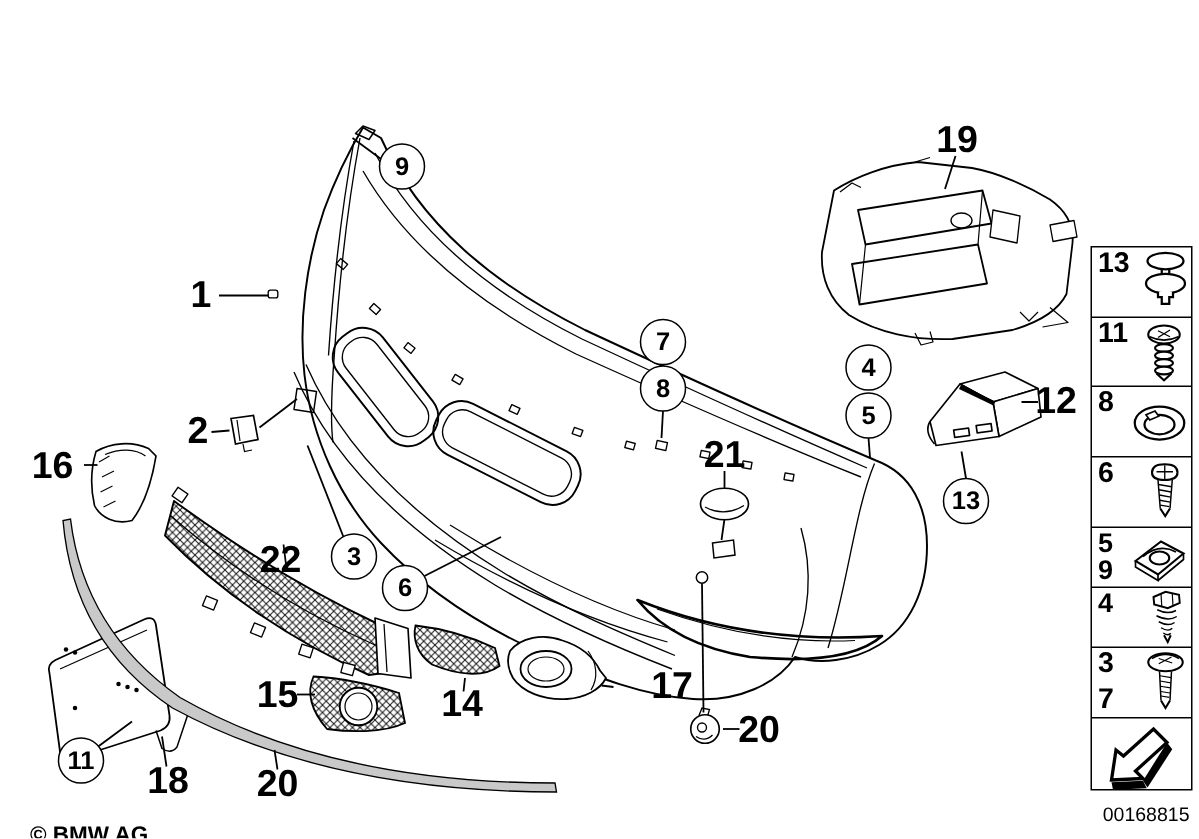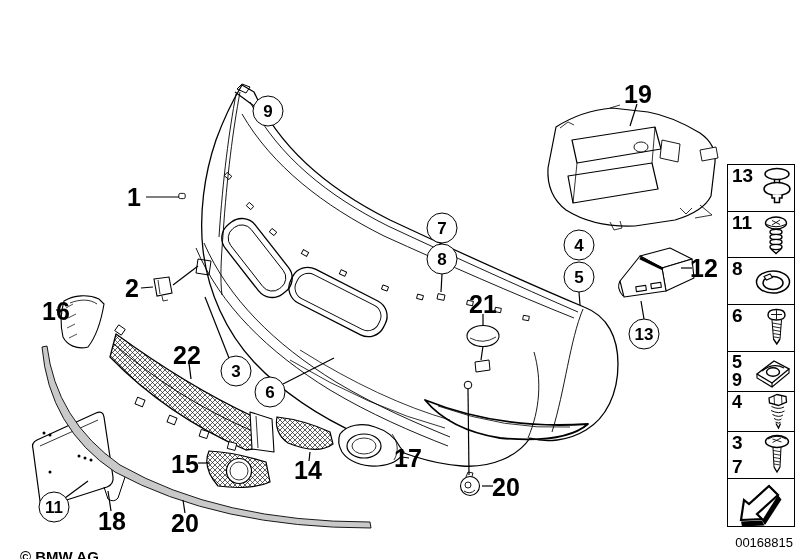--- a/index.html
+++ b/index.html
@@ -213,27 +213,27 @@
       <path d="M579,292 L580,305"></path>
       <path d="M229,358 L205,297"></path>
       <path d="M283,384 L334,358"></path>
       <path d="M644,319 L641,301"></path>
       <path d="M65,498 L88,481"></path>
     </g>
   </svg>
 
   <div class="lbl" style="left:134px;top:197px">1</div>
   <div class="lbl" style="left:132px;top:288px">2</div>
-  <div class="lbl" style="left:56px;top:311px">16</div>
-  <div class="lbl" style="left:187px;top:355px">22</div>
+  <div class="lbl" style="left:35px;top:311px">16</div>
+  <div class="lbl" style="left:187px;top:374px">22</div>
   <div class="lbl" style="left:185px;top:464px">15</div>
   <div class="lbl" style="left:112px;top:521px">18</div>
   <div class="lbl" style="left:185px;top:523px">20</div>
   <div class="lbl" style="left:308px;top:470px">14</div>
-  <div class="lbl" style="left:408px;top:458px">17</div>
+  <div class="lbl" style="left:448px;top:458px">17</div>
   <div class="lbl" style="left:483px;top:304px">21</div>
   <div class="lbl" style="left:506px;top:487px">20</div>
   <div class="lbl" style="left:704px;top:268px">12</div>
   <div class="lbl" style="left:638px;top:94px">19</div>
 
   <div class="clbl" style="left:268px;top:111px">9</div>
   <div class="clbl" style="left:442px;top:228px">7</div>
   <div class="clbl" style="left:442px;top:259px">8</div>
   <div class="clbl" style="left:579px;top:245px">4</div>
   <div class="clbl" style="left:579px;top:277px">5</div>

